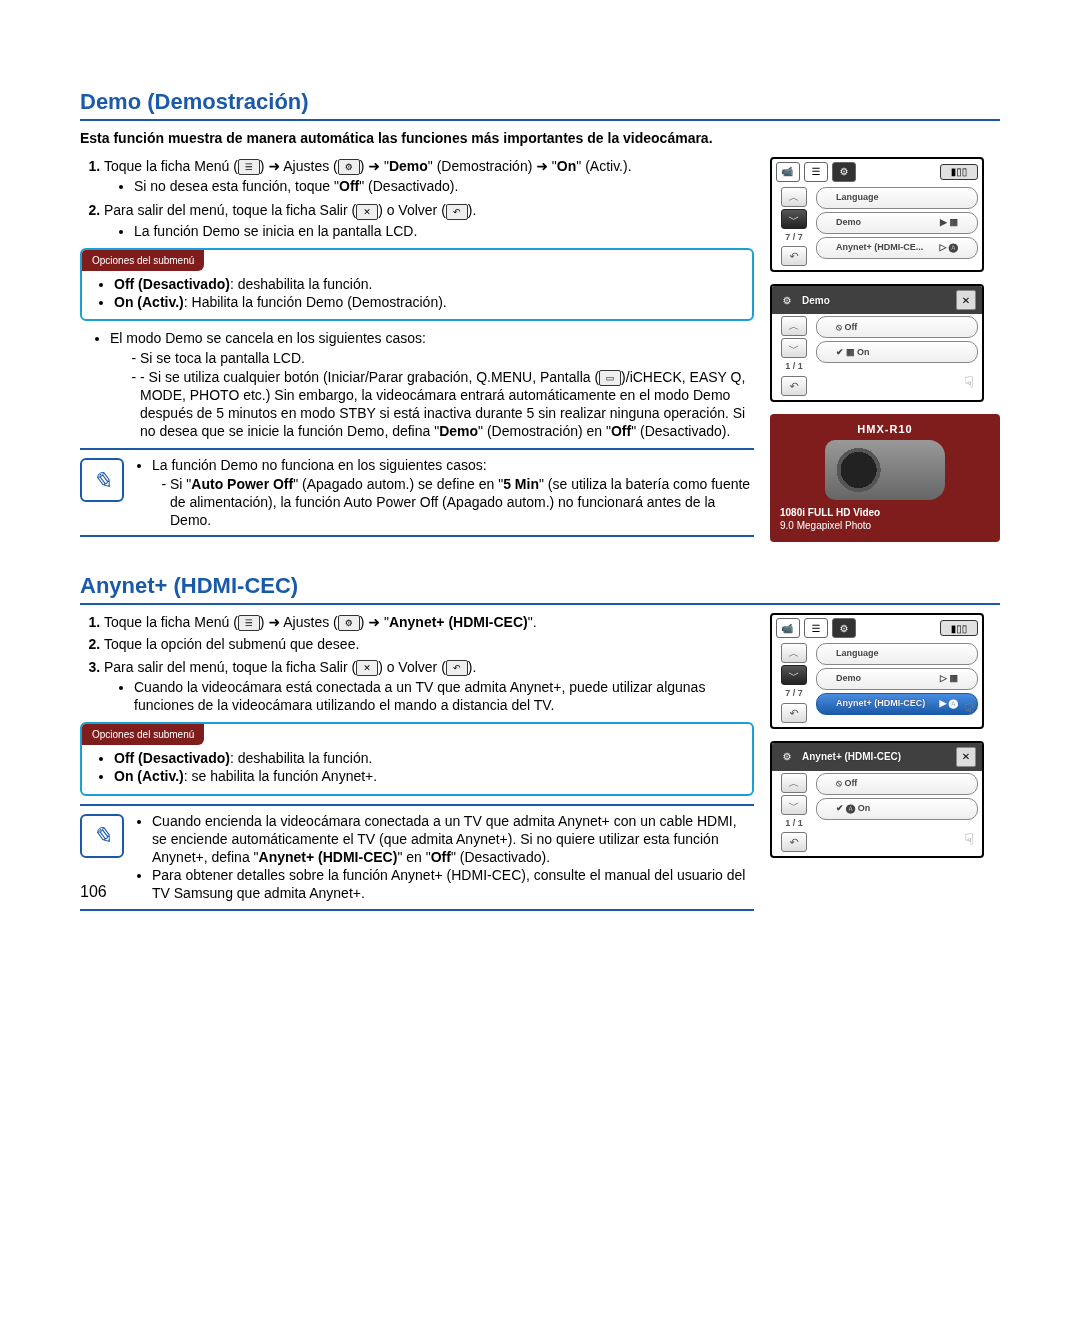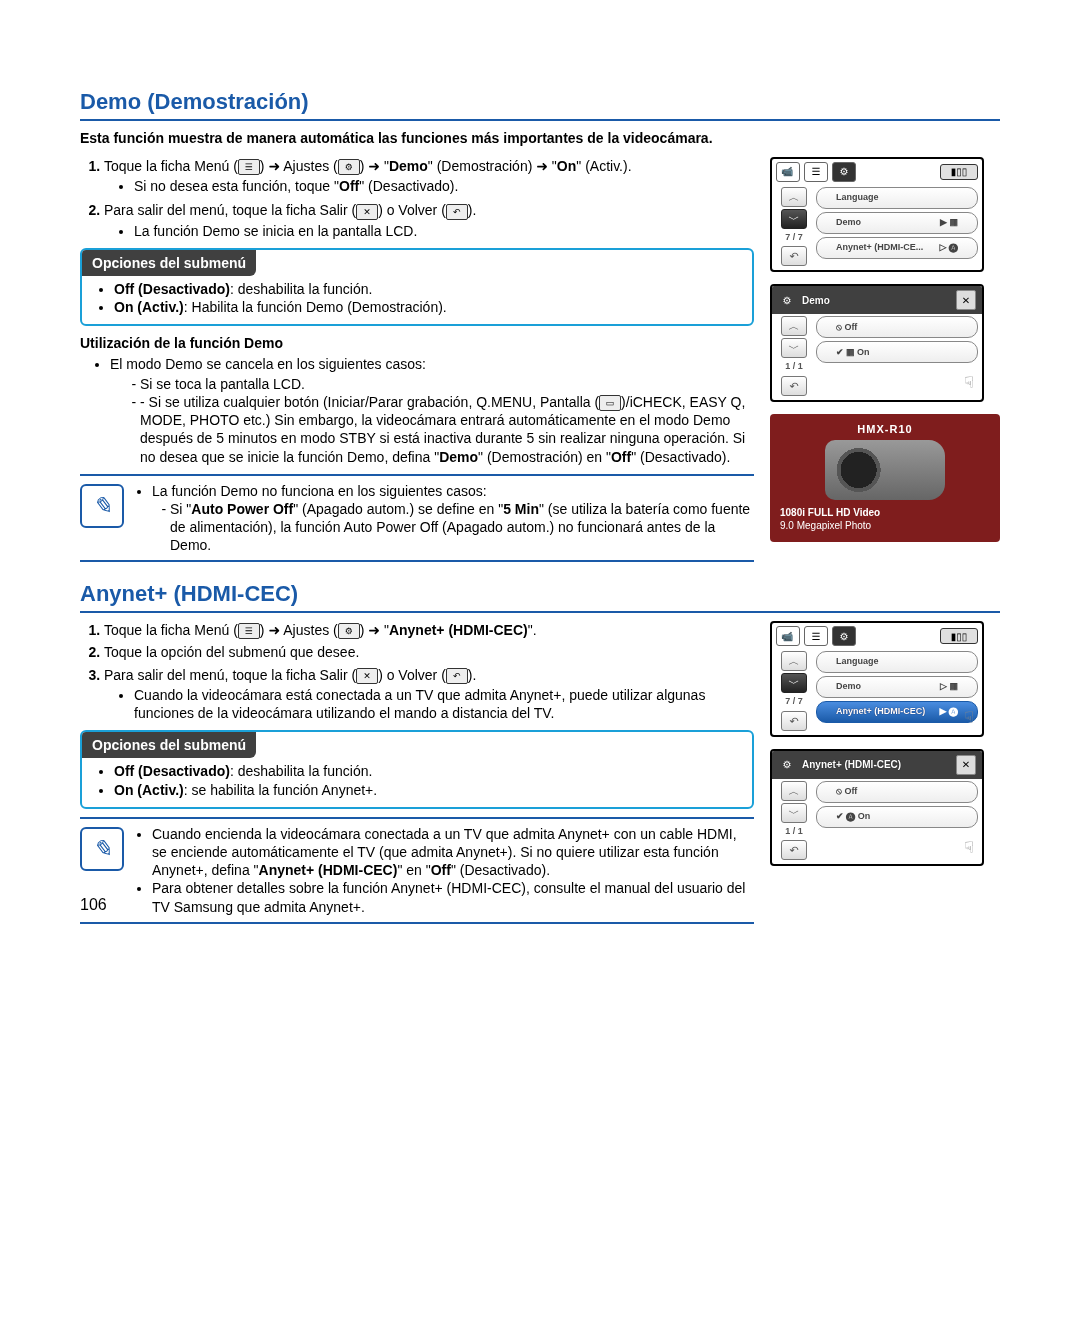--- a/index.html
+++ b/index.html
@@ -84,25 +84,25 @@
     text-align: center;
     line-height: 14px;
   }
   .submenu-box {
     border: 2px solid #1aa0d8;
     border-radius: 6px;
     margin: 8px 0;
     overflow: hidden;
   }
   .submenu-header {
-    background: #404040;
+    background: #7f1d1d;
     color: #fff;
-    font-weight: bold;
+    font-weight: normal;
     padding: 4px 10px;
-    font-size: 14px;
+    font-size: 10px;
     display: inline-block;
     border-bottom-right-radius: 6px;
   }
   .submenu-body {
     padding: 4px 14px 8px 14px;
   }
   .submenu-body ul {
     margin: 0;
     padding-left: 18px;
   }
@@ -345,21 +345,20 @@
       <div class="submenu-box">
         <div class="submenu-header">Opciones del submenú</div>
         <div class="submenu-body">
           <ul>
             <li><b>Off (Desactivado)</b><span>: deshabilita la función.</span></li>
             <li><b>On (Activ.)</b><span>: Habilita la función Demo (Demostración).</span></li>
           </ul>
         </div>
       </div>
 
-      <div class="usage-title">Utilización de la función Demo</div>
       <ul class="bullets">
         <li>
           <span>El modo Demo se cancela en los siguientes casos:</span>
           <ul class="dashes">
             <li>Si se toca la pantalla LCD.</li>
             <li>
               <span>- Si se utiliza cualquier botón (Iniciar/Parar grabación, Q.MENU, Pantalla (</span><span class="icon-inline">▭</span><span>)/iCHECK, EASY Q, MODE, PHOTO etc.) Sin embargo, la videocámara entrará automáticamente en el modo Demo después de 5 minutos en modo STBY si está inactiva durante 5 sin realizar ninguna operación. Si no desea que se inicie la función Demo, defina "</span><b>Demo</b><span>" (Demostración) en "</span><b>Off</b><span>" (Desactivado).</span>
             </li>
           </ul>
         </li>

